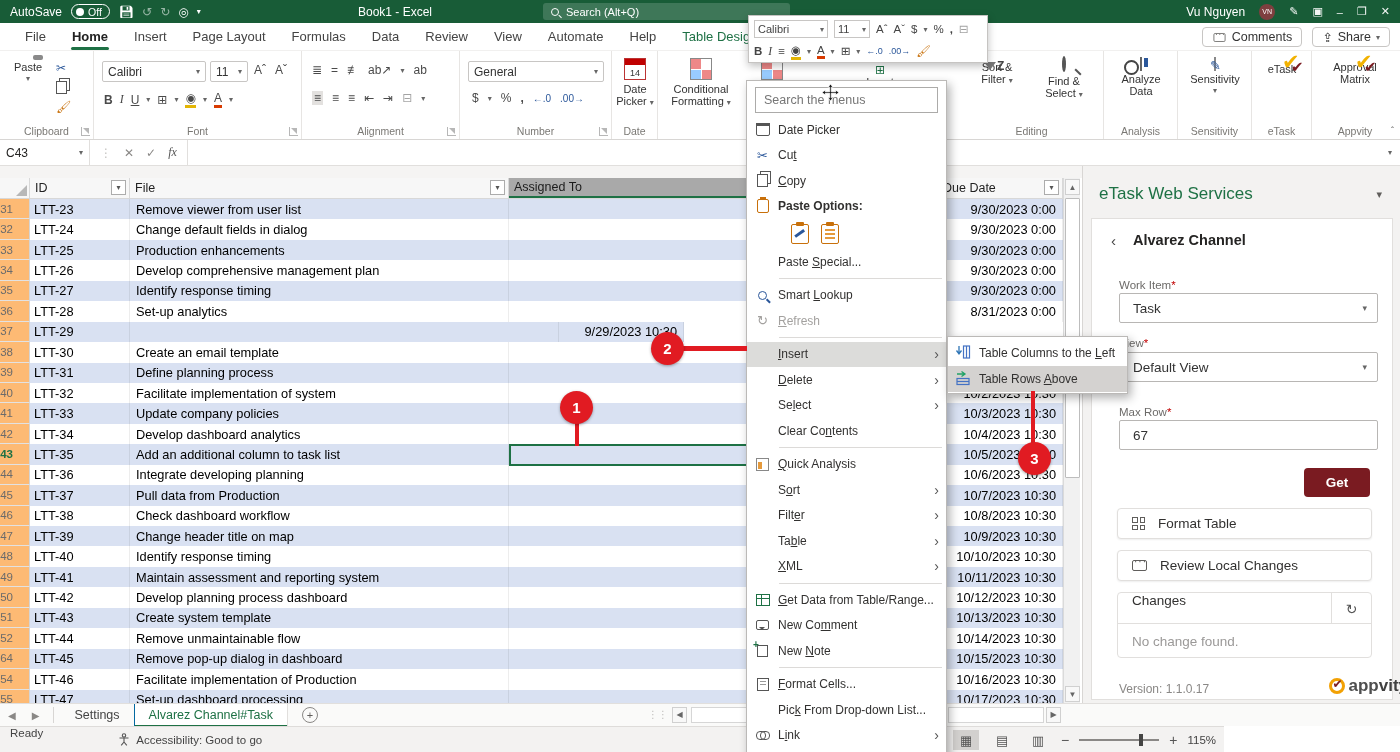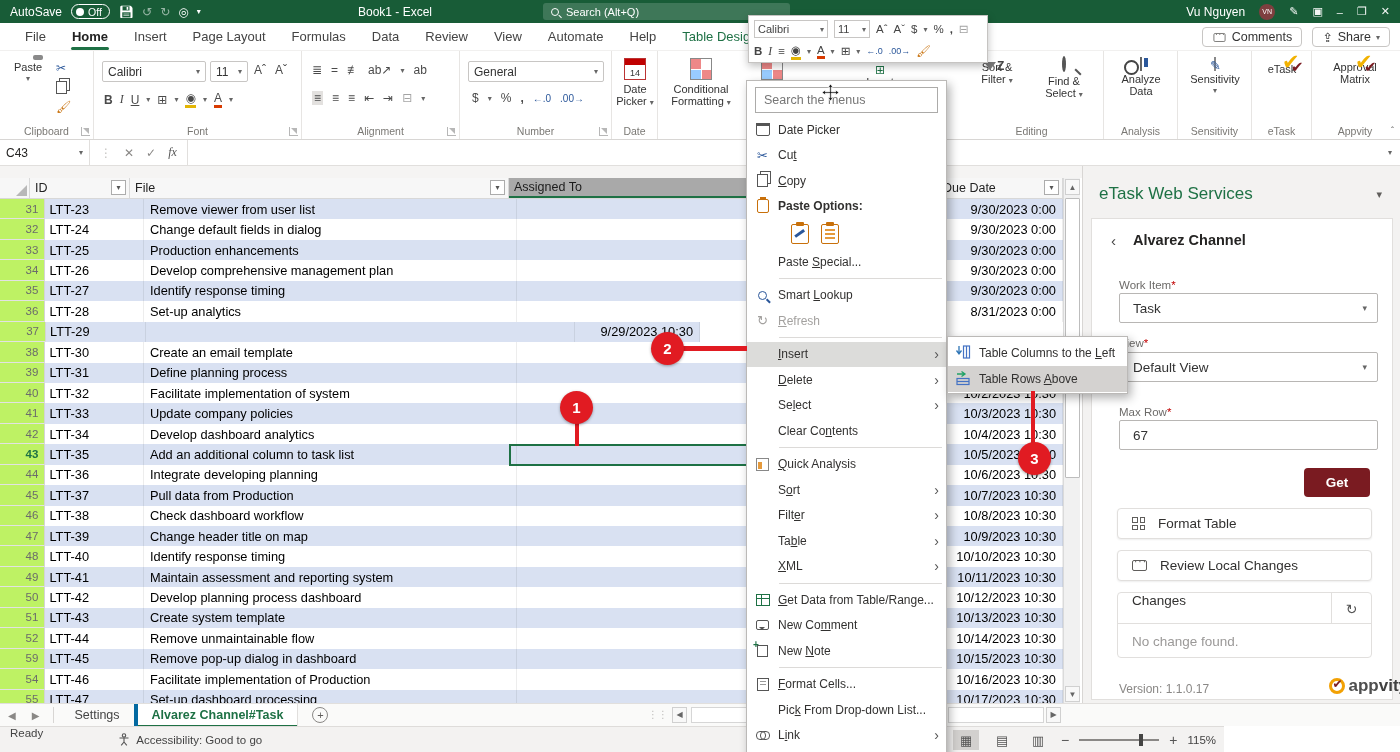--- a/index.html
+++ b/index.html
@@ -73,36 +73,36 @@
 .grid{position:absolute;left:0;top:178px;width:1063px;height:525px;overflow:hidden;background:#fff}
 .ghead{display:flex;height:21px;background:#F7F7F7;border-bottom:1px solid #D8D8D8}
 .ghc{border-right:1px solid #D8D8D8;display:flex;align-items:center;padding-left:5px;font-size:12.5px;color:#222;position:relative}
 .ghc .filt{position:absolute;right:3px;top:2px;width:15px;height:15px;border:1px solid #ACACAC;background:#fff;font-size:8px;color:#555;display:flex;align-items:center;justify-content:center}
 .corner{width:30px;position:relative;border-right:1px solid #D8D8D8}
 .corner::after{content:"";position:absolute;right:2px;bottom:2px;border-left:11px solid transparent;border-bottom:11px solid #B8B8B8}
 .hdr-sel{background:#A9A9A9;color:#1b1b1b;border-bottom:2px solid #1E7145}
 .grow{display:flex;height:20.44px;align-items:stretch}
 .grow.band .dc{background:#D9E1F2}
 .dc{border-right:1px solid rgba(0,0,0,.07);display:flex;align-items:center;font-size:12.8px;color:#000;overflow:hidden;white-space:nowrap}
-.c-n{width:46px;background:#bef264;border-right:1px solid #D4D4D4;border-bottom:1px solid #E2E2E2;display:flex;align-items:center;justify-content:flex-end;padding-right:6px;font-size:11.5px;color:#6B6B6B}
+.c-n{width:30px;background:#fdba74;border-right:1px solid #D4D4D4;border-bottom:1px solid #E2E2E2;display:flex;align-items:center;justify-content:flex-end;padding-right:16px;font-size:11.5px;color:#6B6B6B}
 .grow.sel .c-n{color:#1E7145;font-weight:bold}
 .c-id{width:100px;padding-left:4px}
 .c-title{width:379px;padding-left:6px}
 .c-assigned{width:429px}
 .c-due{width:125px;justify-content:flex-end;padding-right:6px}
 .selcell{position:absolute;left:509px;top:444px;width:430px;height:22px;border:2px solid #1E7145;z-index:8;pointer-events:none}
 .vscroll{position:absolute;left:1063px;top:178px;width:17px;height:525px;background:#F1F1F1;border-left:1px solid #DADADA;z-index:4}
 .vs-btn{position:absolute;left:1px;width:15px;height:16px;background:#F8F8F8;border:1px solid #D0D0D0;color:#666;font-size:8px;display:flex;align-items:center;justify-content:center}
 .vs-thumb{position:absolute;left:1px;top:20px;width:15px;height:280px;background:#fff;border:1px solid #BDBDBD;border-radius:1px}
 
 .sheetbar{position:absolute;left:0;top:703px;width:1400px;height:23px;background:#FAFAF9;border-top:1px solid #E1DFDD;display:flex;align-items:center;font-size:12.5px;z-index:3}
 .snav{color:#8A8886;font-size:10px;padding:0 8px}
 .sdiv{width:1px;height:16px;background:#D8D6D4;margin:0 6px}
 .stab{height:23px;display:flex;align-items:center;padding:0 14px;color:#444}
-.stab.active{background:#fff;border-left:4px solid #0369a1;border-right:1px solid #E1DFDD;color:#1E7145;font-weight:bold;position:relative}
+.stab.active{background:#fff;border-left:1px solid #0369a1;border-right:1px solid #E1DFDD;color:#1E7145;font-weight:normal;position:relative}
 .stab.active::after{content:"";position:absolute;left:0;right:0;bottom:0;height:2px;background:#1E7145}
 .addsheet{width:16px;height:16px;border:1px solid #8A8886;border-radius:50%;display:flex;align-items:center;justify-content:center;font-size:11px;color:#605E5C;margin-left:14px}
 .hscroll-l{position:absolute;left:648px;top:706px;height:17px;display:flex;align-items:center;gap:4px;z-index:3}
 .hs-btn{width:15px;height:16px;background:#F8F8F8;border:1px solid #D0D0D0;color:#666;font-size:8px;display:flex;align-items:center;justify-content:center}
 .hs-track{height:16px;background:#fff;border:1px solid #D6D6D6}
 .hscroll-r{position:absolute;left:948px;top:706px;height:17px;display:flex;align-items:center;gap:2px;z-index:3}
 
 .statusbar{position:absolute;left:0;top:726px;width:1224px;height:26px;background:#F3F2F1;border-top:1px solid #DEDCDA;display:flex;font-size:11.5px;color:#444;z-index:3}
 .sb-right{position:absolute;right:8px;top:0;height:26px;display:flex;align-items:center;gap:10px}
 .viewic{width:26px;height:20px;display:flex;align-items:center;justify-content:center;font-size:13px;color:#555}
@@ -606,21 +606,21 @@
           <div class="dc c-due">10/13/2023 10:30</div>
         </div>
         <div class="grow">
           <div class="c-n">52</div>
           <div class="dc c-id">LTT-44</div>
           <div class="dc c-title">Remove unmaintainable flow</div>
           <div class="dc c-assigned"></div>
           <div class="dc c-due">10/14/2023 10:30</div>
         </div>
         <div class="grow band">
-          <div class="c-n">59</div>
+          <div class="c-n">64</div>
           <div class="dc c-id">LTT-45</div>
           <div class="dc c-title">Remove pop-up dialog in dashboard</div>
           <div class="dc c-assigned"></div>
           <div class="dc c-due">10/15/2023 10:30</div>
         </div>
         <div class="grow">
           <div class="c-n">54</div>
           <div class="dc c-id">LTT-46</div>
           <div class="dc c-title">Facilitate implementation of Production</div>
           <div class="dc c-assigned"></div>

